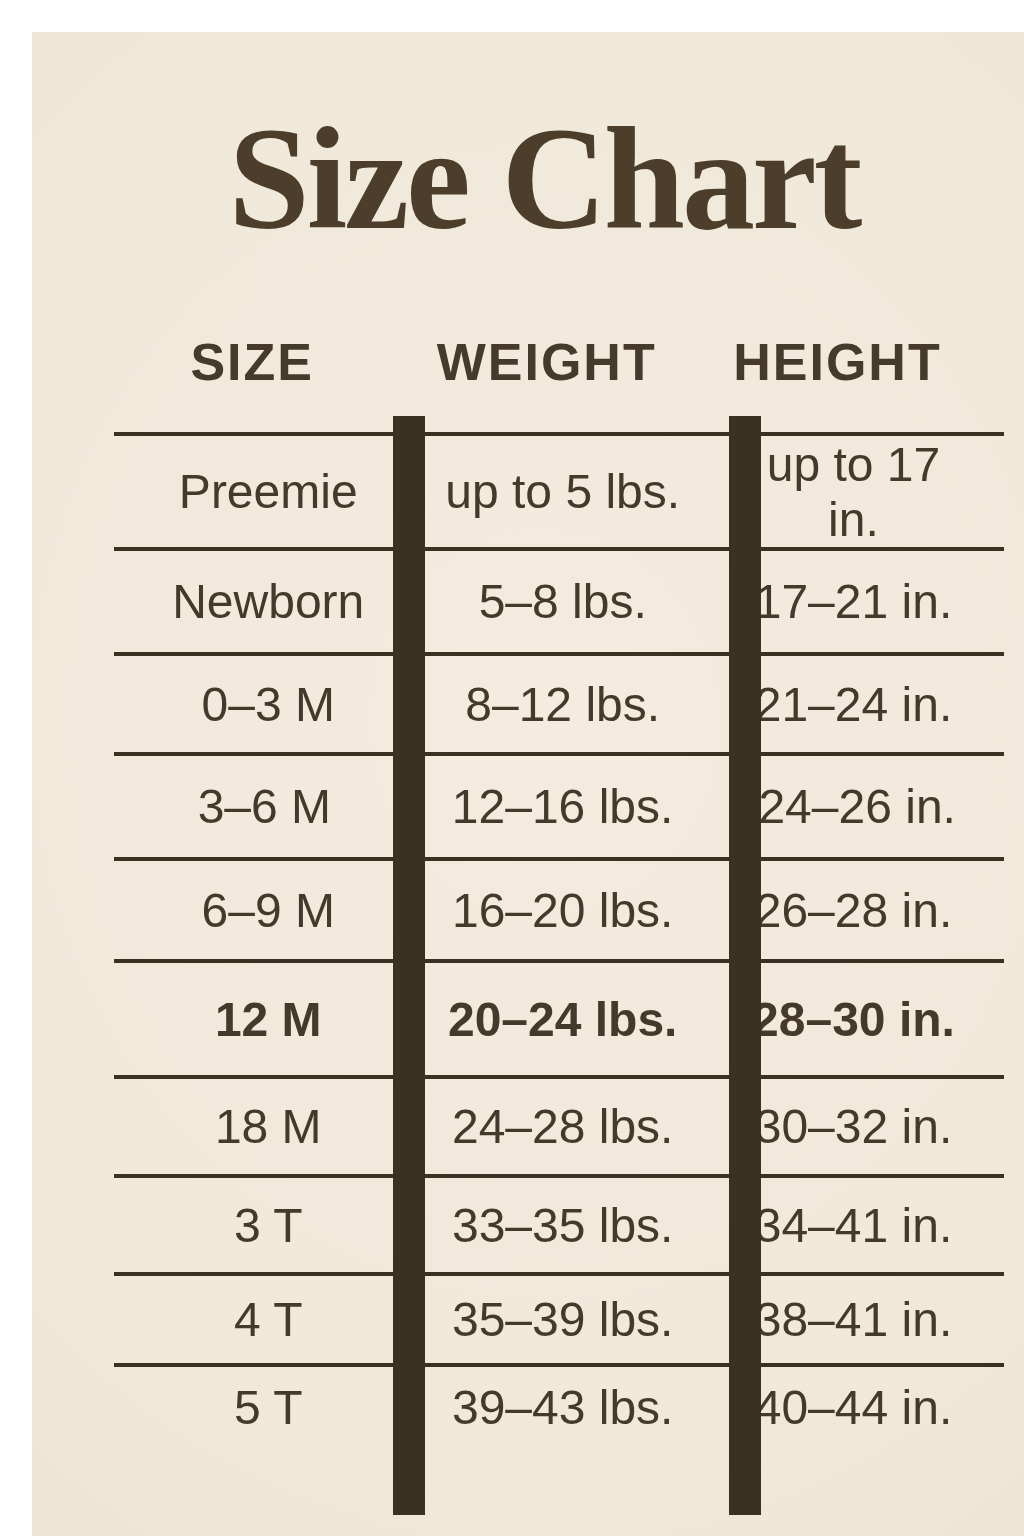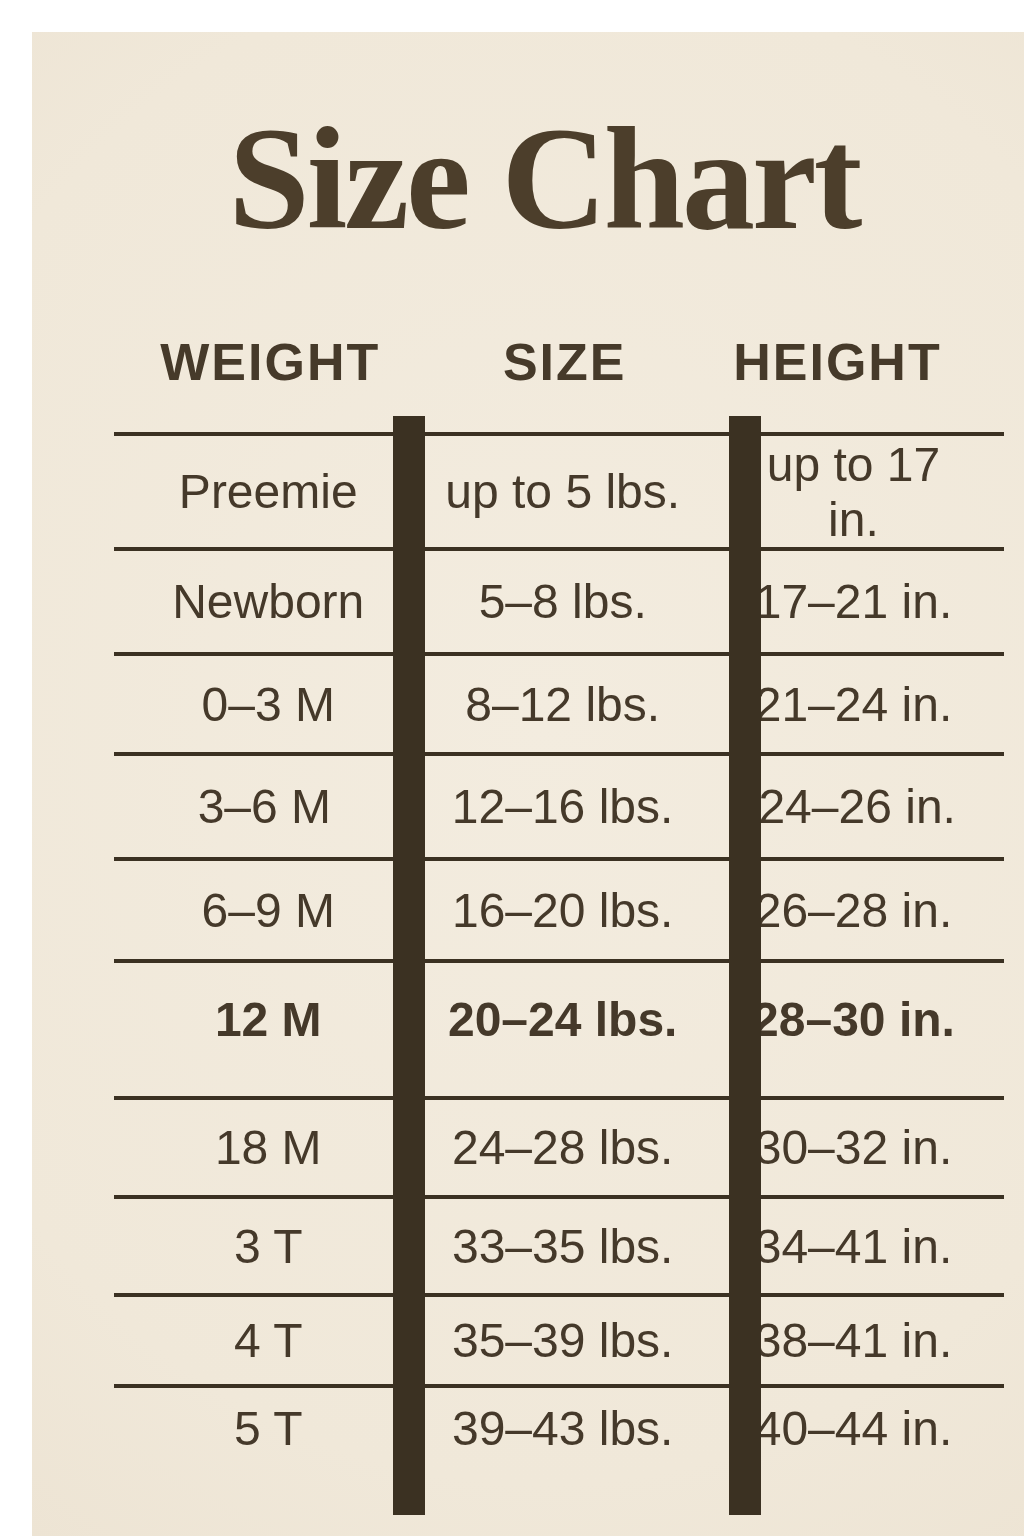--- a/index.html
+++ b/index.html
@@ -68,43 +68,43 @@
     display: flex;
     border-top: 4px solid #3b3122;
     align-items: center;
   }
   .r0 { height: 115px; }
   .r1 { height: 105px; }
   .r2 { height: 100px; }
   .r3 { height: 105px; gap: 12px; }
   .r4 { height: 102px; }
   .r5 { height: 116px; font-weight: bold; }
-  .r6 { height: 99px; margin-top: 21px; }
+  .r6 { height: 99px; }
   .r7 { height: 97px; }
   .r8 { height: 98px; }
   .r9 { height: 91px; }
   .r10 { height: 85px; }
   .td {
     text-align: center;
     font-size: 48px;
     color: #45392a;
   }
 </style>
 </head>
 <body>
 
 <div class="page">
 
   <h1 class="title">Size Chart</h1>
 
   <div class="table">
 
     <div class="thead">
+      <div class="th c1">SIZE</div>
       <div class="th c2">WEIGHT</div>
-      <div class="th c1">SIZE</div>
       <div class="th c3">HEIGHT</div>
     </div>
 
     <div class="tbody">
       <div class="vline v1"></div>
       <div class="vline v2"></div>
 
       <div class="tr r0">
         <div class="td c1">Preemie</div>
         <div class="td c2">up to 5 lbs.</div>

